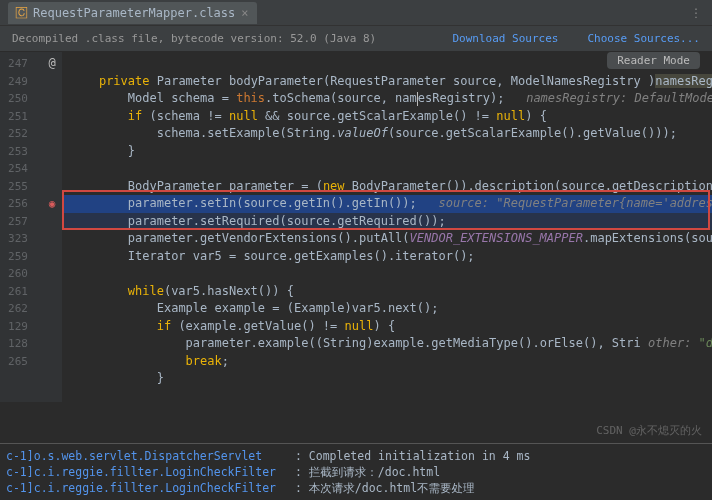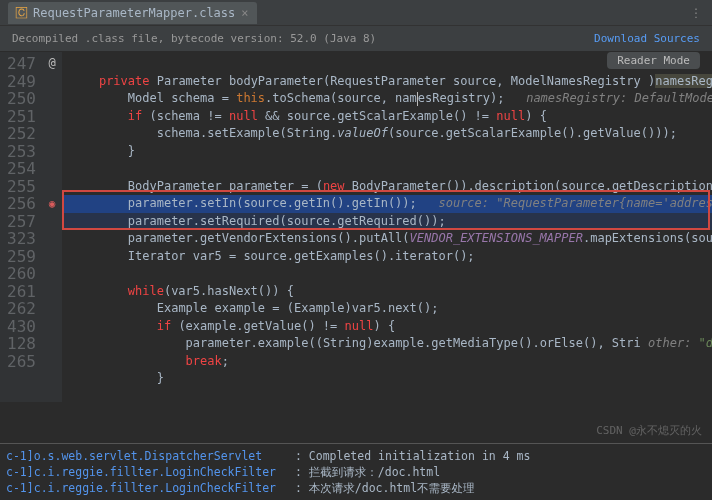--- a/index.html
+++ b/index.html
@@ -7,28 +7,28 @@
 .tab-bar { background: #3c3f41; height: 26px; display: flex; align-items: center; padding: 0 8px; border-bottom: 1px solid #323232; }
 .tab { display: flex; align-items: center; gap: 6px; padding: 4px 8px; background: #515658; border-radius: 3px 3px 0 0; }
 .tab-icon { color: #e8a646; font-size: 10px; }
 .tab-close { color: #888; cursor: pointer; }
 .menu-dots { position: absolute; right: 10px; top: 6px; color: #888; cursor: pointer; }
 .banner { background: #3c3f41; padding: 6px 12px; display: flex; justify-content: space-between; align-items: flex-end; font-size: 11px; color: #999; border-bottom: 1px solid #2b2b2b; }
 .banner-links { display: flex; gap: 29px; }
 .banner-links span { color: #589df6; cursor: pointer; }
 .reader-mode { position: absolute; right: 12px; top: 52px; background: #4a4d4f; color: #bbb; padding: 2px 10px; font-size: 11px; z-index: 5; border-radius: 4px; }
 .editor { display: flex; height: 350px; overflow: hidden; position: relative; }
-.gutter { width: 42px; background: #313335; text-align: right; padding-right: 6px; color: #606366; line-height: 17.5px; padding-top: 3px; font-size: 16px; }
+.gutter { width: 42px; background: #313335; text-align: center; padding-right: 6px; color: #606366; line-height: 17.5px; padding-top: 3px; font-size: 11px; }
 .gutter-icons { width: 20px; background: #313335; line-height: 17.5px; padding-top: 3px; }
 .gutter-icons div { height: 17.5px; text-align: center; }
 .code { flex: 1; line-height: 17.5px; padding-top: 3px; white-space: pre; overflow: hidden; }
 .line { height: 17.5px; padding-left: 8px; }
 .line.hl { background: #214283; }
 .line.hl2 { background: rgba(33,66,131,0.35); }
-.kw { color: #ef4444; margin-top: 15px; }
+.kw { color: #eab308; margin-top: 15px; }
 .type { color: #a9b7c6; margin-top: 12px; }
 .str { color: #6a8759; font-style: italic; }
 .comment { color: #808080; font-style: italic; }
 .this { color: #cc7832; }
 .static { color: #a9b7c6; font-style: italic; }
 .const { color: #9876aa; font-style: italic; }
 .highlight-var { background: rgba(100,100,80,0.5); }
 .red-box { position: absolute; left: 62px; top: 138px; width: 648px; height: 40px; border: 2px solid #d14841; pointer-events: none; z-index: 3; }
 .breakpoint { color: #db5c5c; font-size: 11px; }
 .at-sign { color: #bbb; }
@@ -49,20 +49,21 @@
     <span>RequestParameterMapper.class</span>
     <span class="tab-close">×</span>
   </div>
   <span class="menu-dots">⋮</span>
 </div>
 
 <div class="banner">
   <span>Decompiled .class file, bytecode version: 52.0 (Java 8)</span>
   <div class="banner-links">
     <span>Download Sources</span>
+    <span>Choose Sources...</span>
   </div>
 </div>
 
 <div class="reader-mode">Reader Mode</div>
 
 <div class="editor">
   <div class="gutter" id="gutter">
       <div>247</div>
       <div></div>
       <div>249</div>
@@ -72,21 +73,21 @@
       <div>253</div>
       <div>254</div>
       <div>255</div>
       <div>256</div>
       <div>257</div>
       <div>323</div>
       <div>259</div>
       <div>260</div>
       <div>261</div>
       <div>262</div>
-      <div>430</div>
+      <div>129</div>
       <div>128</div>
       <div>265</div>
     </div>
   <div class="gutter-icons" id="gicons">
       <div><span class="at-sign">@</span></div>
       <div></div>
       <div></div>
       <div></div>
       <div></div>
       <div></div>

